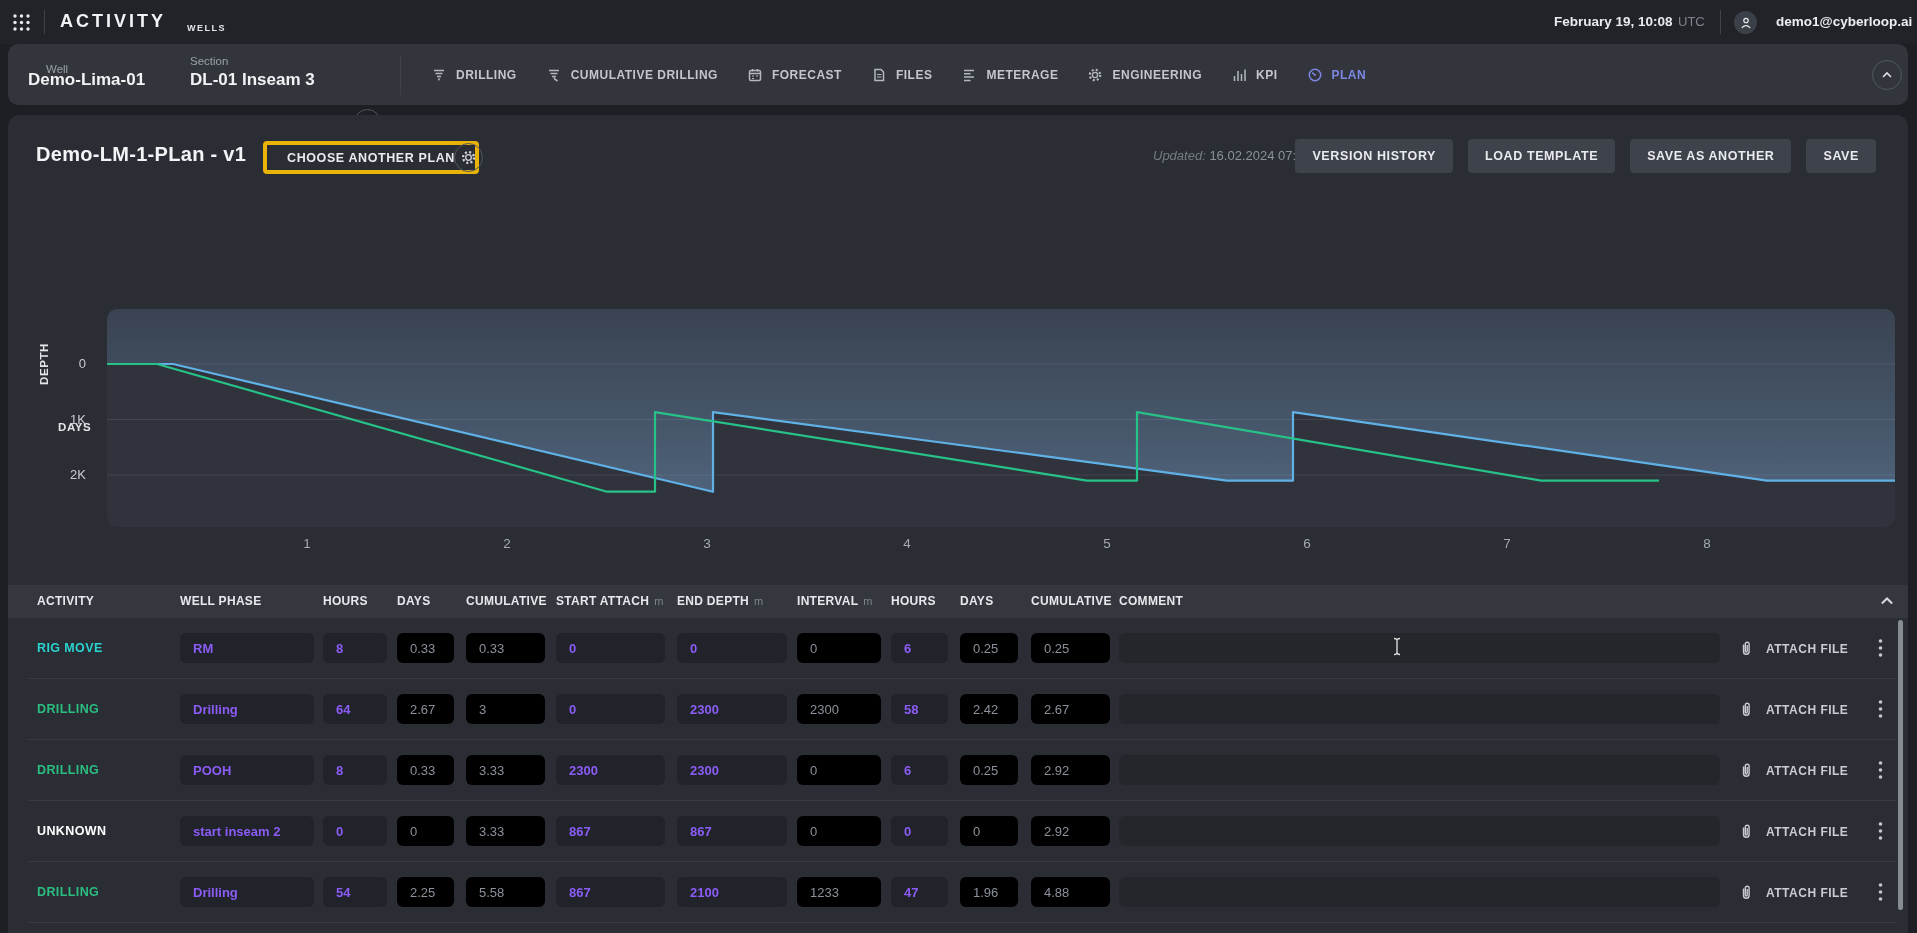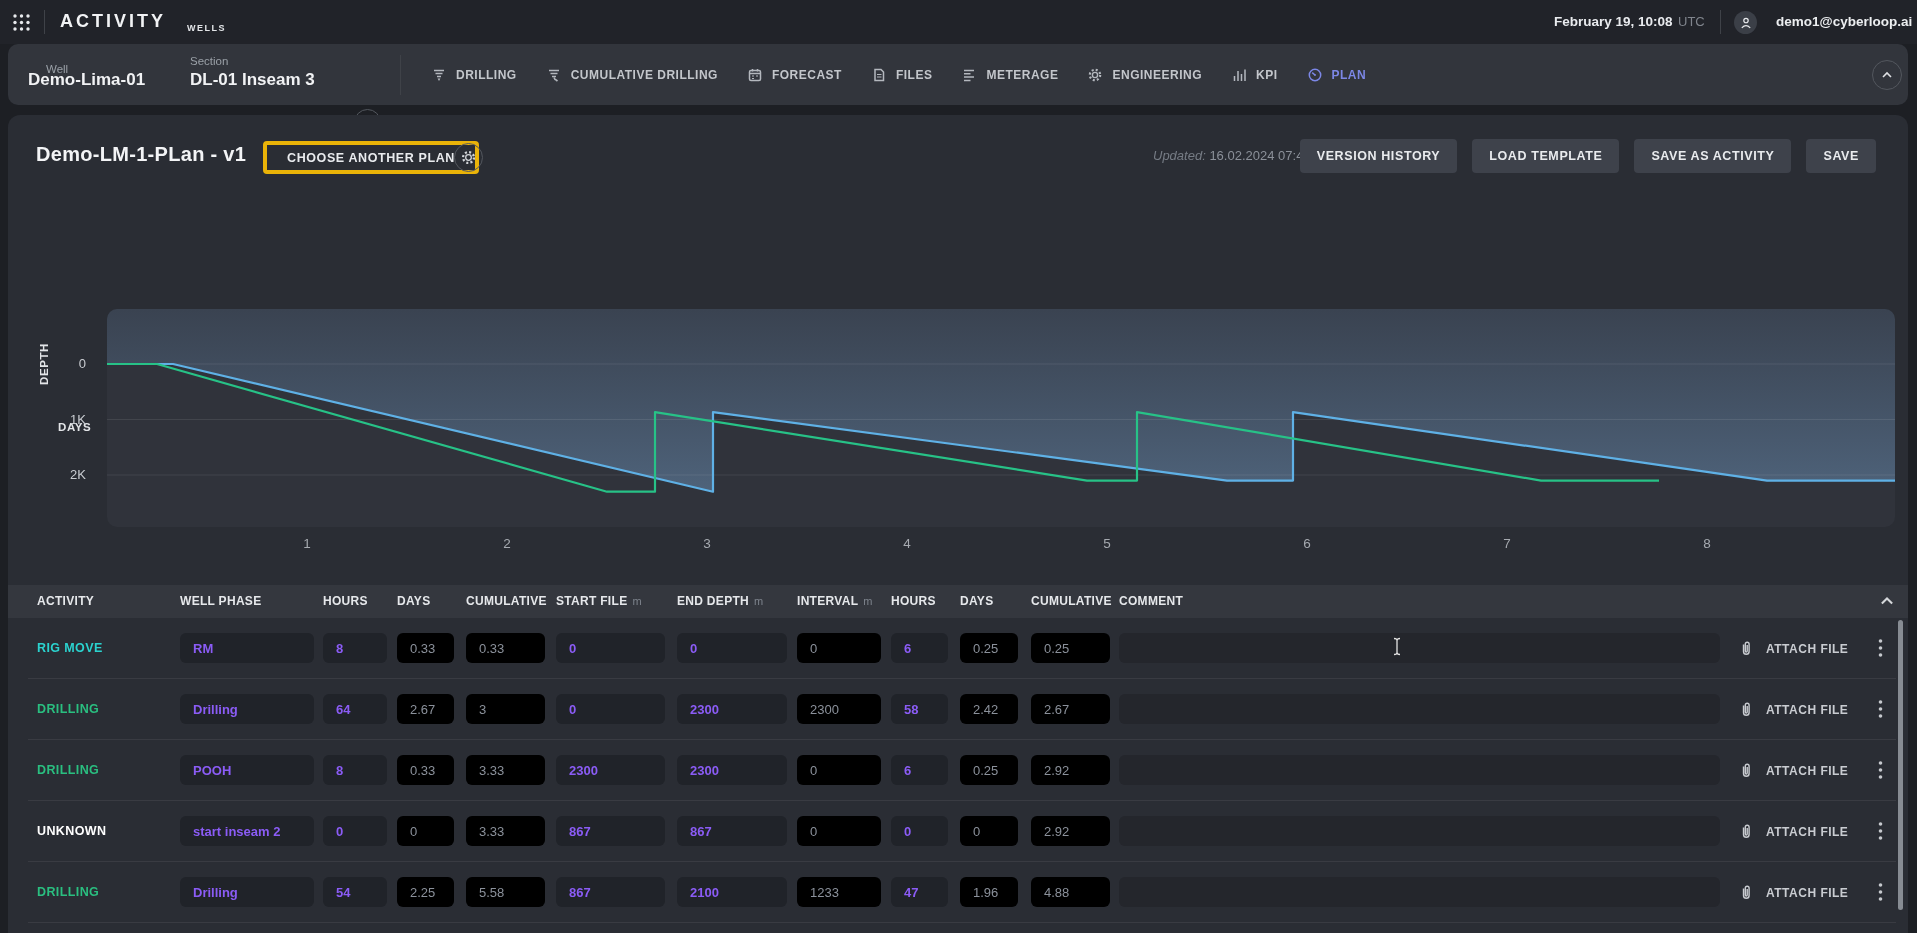--- a/index.html
+++ b/index.html
@@ -215,21 +215,21 @@
         <circle cx="8" cy="8" r="5.8" stroke-width="2.4" stroke-dasharray="2.2 2.35"></circle>
       </svg>
     </div>
     <div class="updated">
       <span class="ulabel">Updated:</span>
       <span>16.02.2024 07:45</span>
     </div>
     <div class="actions" id="planActions">
         <button class="btn-fill">VERSION HISTORY</button>
         <button class="btn-fill">LOAD TEMPLATE</button>
-        <button class="btn-fill">SAVE AS ACTIVITY</button>
+        <button class="btn-fill">SAVE AS ANOTHER</button>
         <button class="btn-fill">SAVE</button>
       </div>
 
     <div class="axis-title" style="position:absolute; left:30px; top:270px; transform:rotate(-90deg); transform-origin:left top;">DEPTH</div>
     <div class="axis-title" style="position:absolute; left:50px; top:306px;">DAYS</div>
     <div class="plot">
       <svg id="chartSvg" width="1788" height="218" viewBox="0 0 1788 218">
           <defs>
             <linearGradient id="fillGrad" x1="0" y1="0" x2="0" y2="1">
               <stop offset="0" stop-color="rgba(110,150,195,0.16)"></stop>
@@ -264,21 +264,21 @@
       <span class="hdr-chevron">
         <svg width="18" height="18" viewBox="0 0 14 14" fill="none" stroke="currentColor" stroke-width="1.6">
           <polyline points="3,9 7,5 11,9"></polyline>
         </svg>
       </span>
     <div class="th" style="left: 29px;"><span>ACTIVITY</span></div>
         <div class="th" style="left: 172px;"><span>WELL PHASE</span></div>
         <div class="th" style="left: 315px;"><span>HOURS</span></div>
         <div class="th" style="left: 389px;"><span>DAYS</span></div>
         <div class="th" style="left: 458px;"><span>CUMULATIVE</span></div>
-        <div class="th" style="left: 548px;"><span>START FILE</span><span class="unit">m</span></div>
+        <div class="th" style="left: 548px;"><span>START ATTACH</span><span class="unit">m</span></div>
         <div class="th" style="left: 669px;"><span>END DEPTH</span><span class="unit">m</span></div>
         <div class="th" style="left: 789px;"><span>INTERVAL</span><span class="unit">m</span></div>
         <div class="th" style="left: 883px;"><span>HOURS</span></div>
         <div class="th" style="left: 952px;"><span>DAYS</span></div>
         <div class="th" style="left: 1023px;"><span>CUMULATIVE</span></div>
         <div class="th" style="left: 1111px;"><span>COMMENT</span></div>
       </div>
 
     <div class="rows" id="rows">
         <div class="trow" style="top: 0px;">

